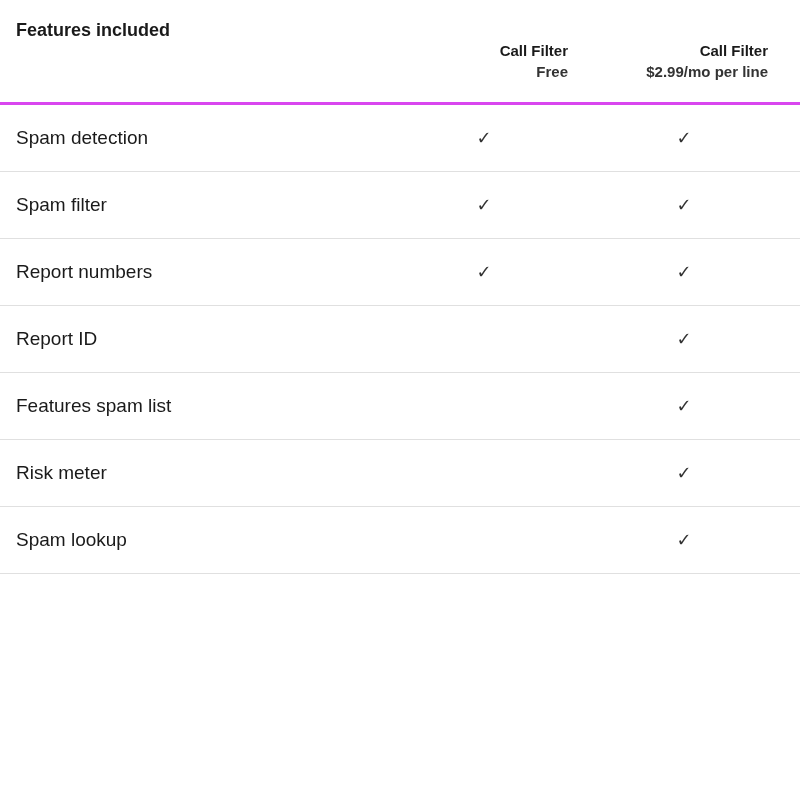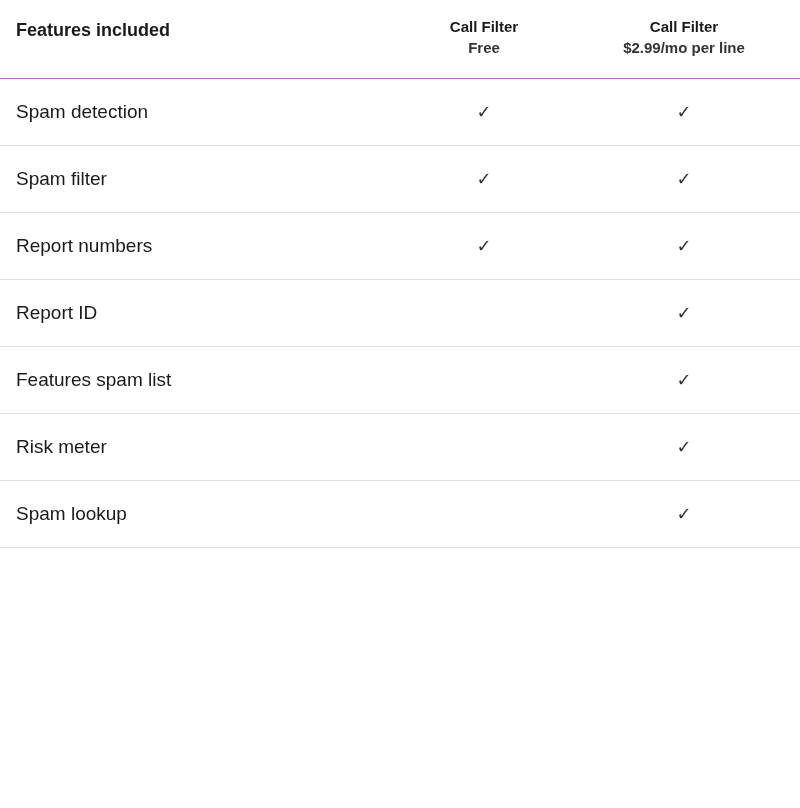--- a/index.html
+++ b/index.html
@@ -17,35 +17,36 @@
     }
 
     .table-container {
       width: 100%;
       padding: 0;
     }
 
     .header-row {
       display: grid;
       grid-template-columns: 1fr 200px 200px;
-      padding: 16px 16px 20px 16px;
-      border-bottom: 1px solid #d946ef;
+      padding: 16px 32px 20px 16px;
+      border-bottom: 3px solid #d946ef;
       align-items: start;
     }
 
     .header-features {
       font-size: 18px;
       font-weight: 700;
       padding-top: 4px;
     }
 
     .header-plan {
-      text-align: center;
+      text-align: right;
       font-size: 15px;
       line-height: 1.4;
+      margin-top: 24px;
     }
 
     .header-plan .plan-name {
       font-weight: 700;
     }
 
     .header-plan .plan-subtitle {
       font-weight: 700;
       color: #333;
     }

